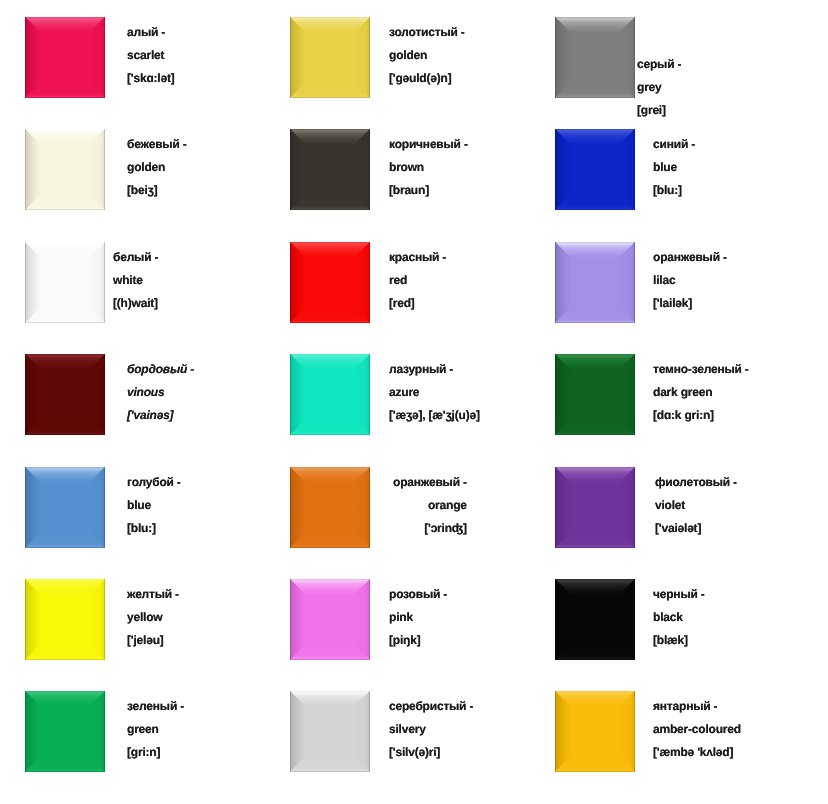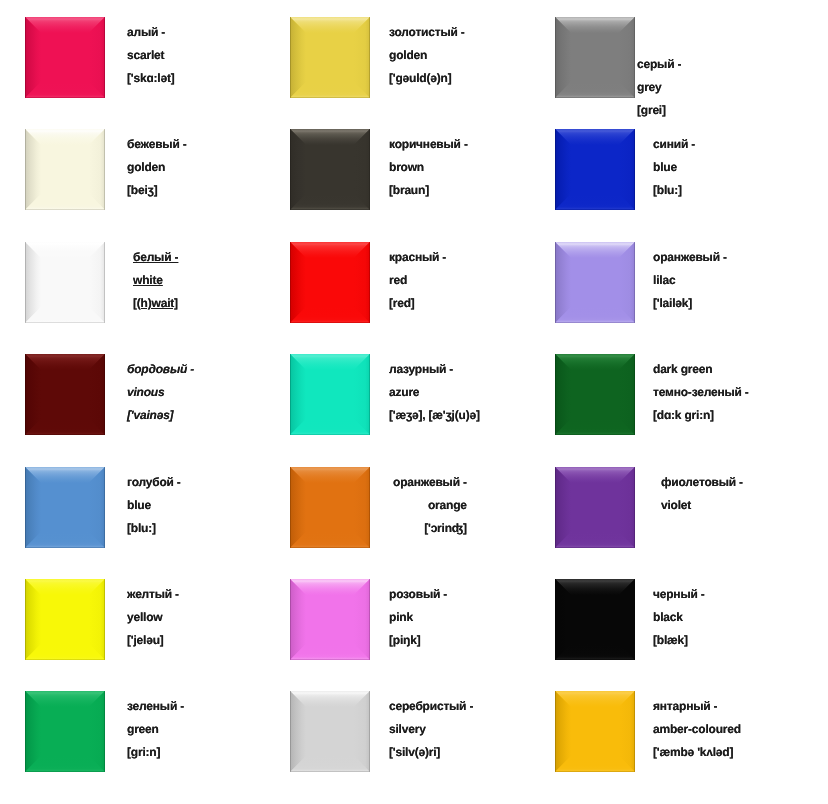--- a/index.html
+++ b/index.html
@@ -386,21 +386,21 @@
           <rect x="0" y="0" width="80" height="81" fill="#f9f9f9"></rect>
           <polygon points="0,0 80,0 64,16 16,16" fill="url(#g6t)"></polygon>
           <polygon points="0,0 16,16 16,65 0,81" fill="url(#g6l)"></polygon>
           <polygon points="80,0 80,81 64,65 64,16" fill="url(#g6r)"></polygon>
           <polygon points="0,81 80,81 64,65 16,65" fill="url(#g6b)"></polygon>
           <path d="M0.5,0 L0.5,81" stroke="#9a9a9a" stroke-width="1" opacity="0.55"></path>
           <path d="M79.5,0 L79.5,81" stroke="#a2a2a2" stroke-width="1" opacity="0.45"></path>
           <path d="M0,80.5 L80,80.5" stroke="#aeaeae" stroke-width="1" opacity="0.35"></path>
         </svg>
       </div>
-      <div class="labels" style="left: 108px; text-decoration: underline;">
+      <div class="labels" style="left: 88px;">
         <div>белый -</div>
         <div>white</div>
         <div>[(h)wait]</div>
       </div>
     </div>
     <div class="cell" style="left: 290px; top: 242px;">
       <div class="swatch">
         <svg width="80" height="81" viewBox="0 0 80 81">
           <defs>
             <linearGradient id="g7t" x1="0" y1="0" x2="0" y2="16" gradientUnits="userSpaceOnUse">
@@ -652,22 +652,22 @@
           <polygon points="0,0 80,0 64,16 16,16" fill="url(#g11t)"></polygon>
           <polygon points="0,0 16,16 16,65 0,81" fill="url(#g11l)"></polygon>
           <polygon points="80,0 80,81 64,65 64,16" fill="url(#g11r)"></polygon>
           <polygon points="0,81 80,81 64,65 16,65" fill="url(#g11b)"></polygon>
           <path d="M0.5,0 L0.5,81" stroke="#043e10" stroke-width="1" opacity="0.55"></path>
           <path d="M79.5,0 L79.5,81" stroke="#044111" stroke-width="1" opacity="0.45"></path>
           <path d="M0,80.5 L80,80.5" stroke="#054613" stroke-width="1" opacity="0.35"></path>
         </svg>
       </div>
       <div class="labels" style="left: 98px;">
+        <div>темно-зеленый -</div>
         <div>dark green</div>
-        <div>темно-зеленый -</div>
         <div>[dɑ:k gri:n]</div>
       </div>
     </div>
     <div class="cell" style="left: 25px; top: 467px;">
       <div class="swatch">
         <svg width="80" height="81" viewBox="0 0 80 81">
           <defs>
             <linearGradient id="g12t" x1="0" y1="0" x2="0" y2="16" gradientUnits="userSpaceOnUse">
               <stop offset="0" stop-color="#8db6e1"></stop>
               <stop offset="0.06" stop-color="#97bce4"></stop>
@@ -810,23 +810,24 @@
           <rect x="0" y="0" width="80" height="81" fill="#6f339c"></rect>
           <polygon points="0,0 80,0 64,16 16,16" fill="url(#g14t)"></polygon>
           <polygon points="0,0 16,16 16,65 0,81" fill="url(#g14l)"></polygon>
           <polygon points="80,0 80,81 64,65 64,16" fill="url(#g14r)"></polygon>
           <polygon points="0,81 80,81 64,65 16,65" fill="url(#g14b)"></polygon>
           <path d="M0.5,0 L0.5,81" stroke="#421961" stroke-width="1" opacity="0.55"></path>
           <path d="M79.5,0 L79.5,81" stroke="#461b65" stroke-width="1" opacity="0.45"></path>
           <path d="M0,80.5 L80,80.5" stroke="#4b1e6d" stroke-width="1" opacity="0.35"></path>
         </svg>
       </div>
-      <div class="labels" style="left: 106px;">
+      <div class="labels" style="left: 100px;">
         <div>фиолетовый -</div>
         <div>violet</div>
+        <div>['vaiələt]</div>
       </div>
     </div>
     <div class="cell" style="left: 25px; top: 579px;">
       <div class="swatch">
         <svg width="80" height="81" viewBox="0 0 80 81">
           <defs>
             <linearGradient id="g15t" x1="0" y1="0" x2="0" y2="16" gradientUnits="userSpaceOnUse">
               <stop offset="0" stop-color="#f9f932"></stop>
               <stop offset="0.06" stop-color="#f9f939"></stop>
               <stop offset="0.125" stop-color="#fafa47"></stop>

